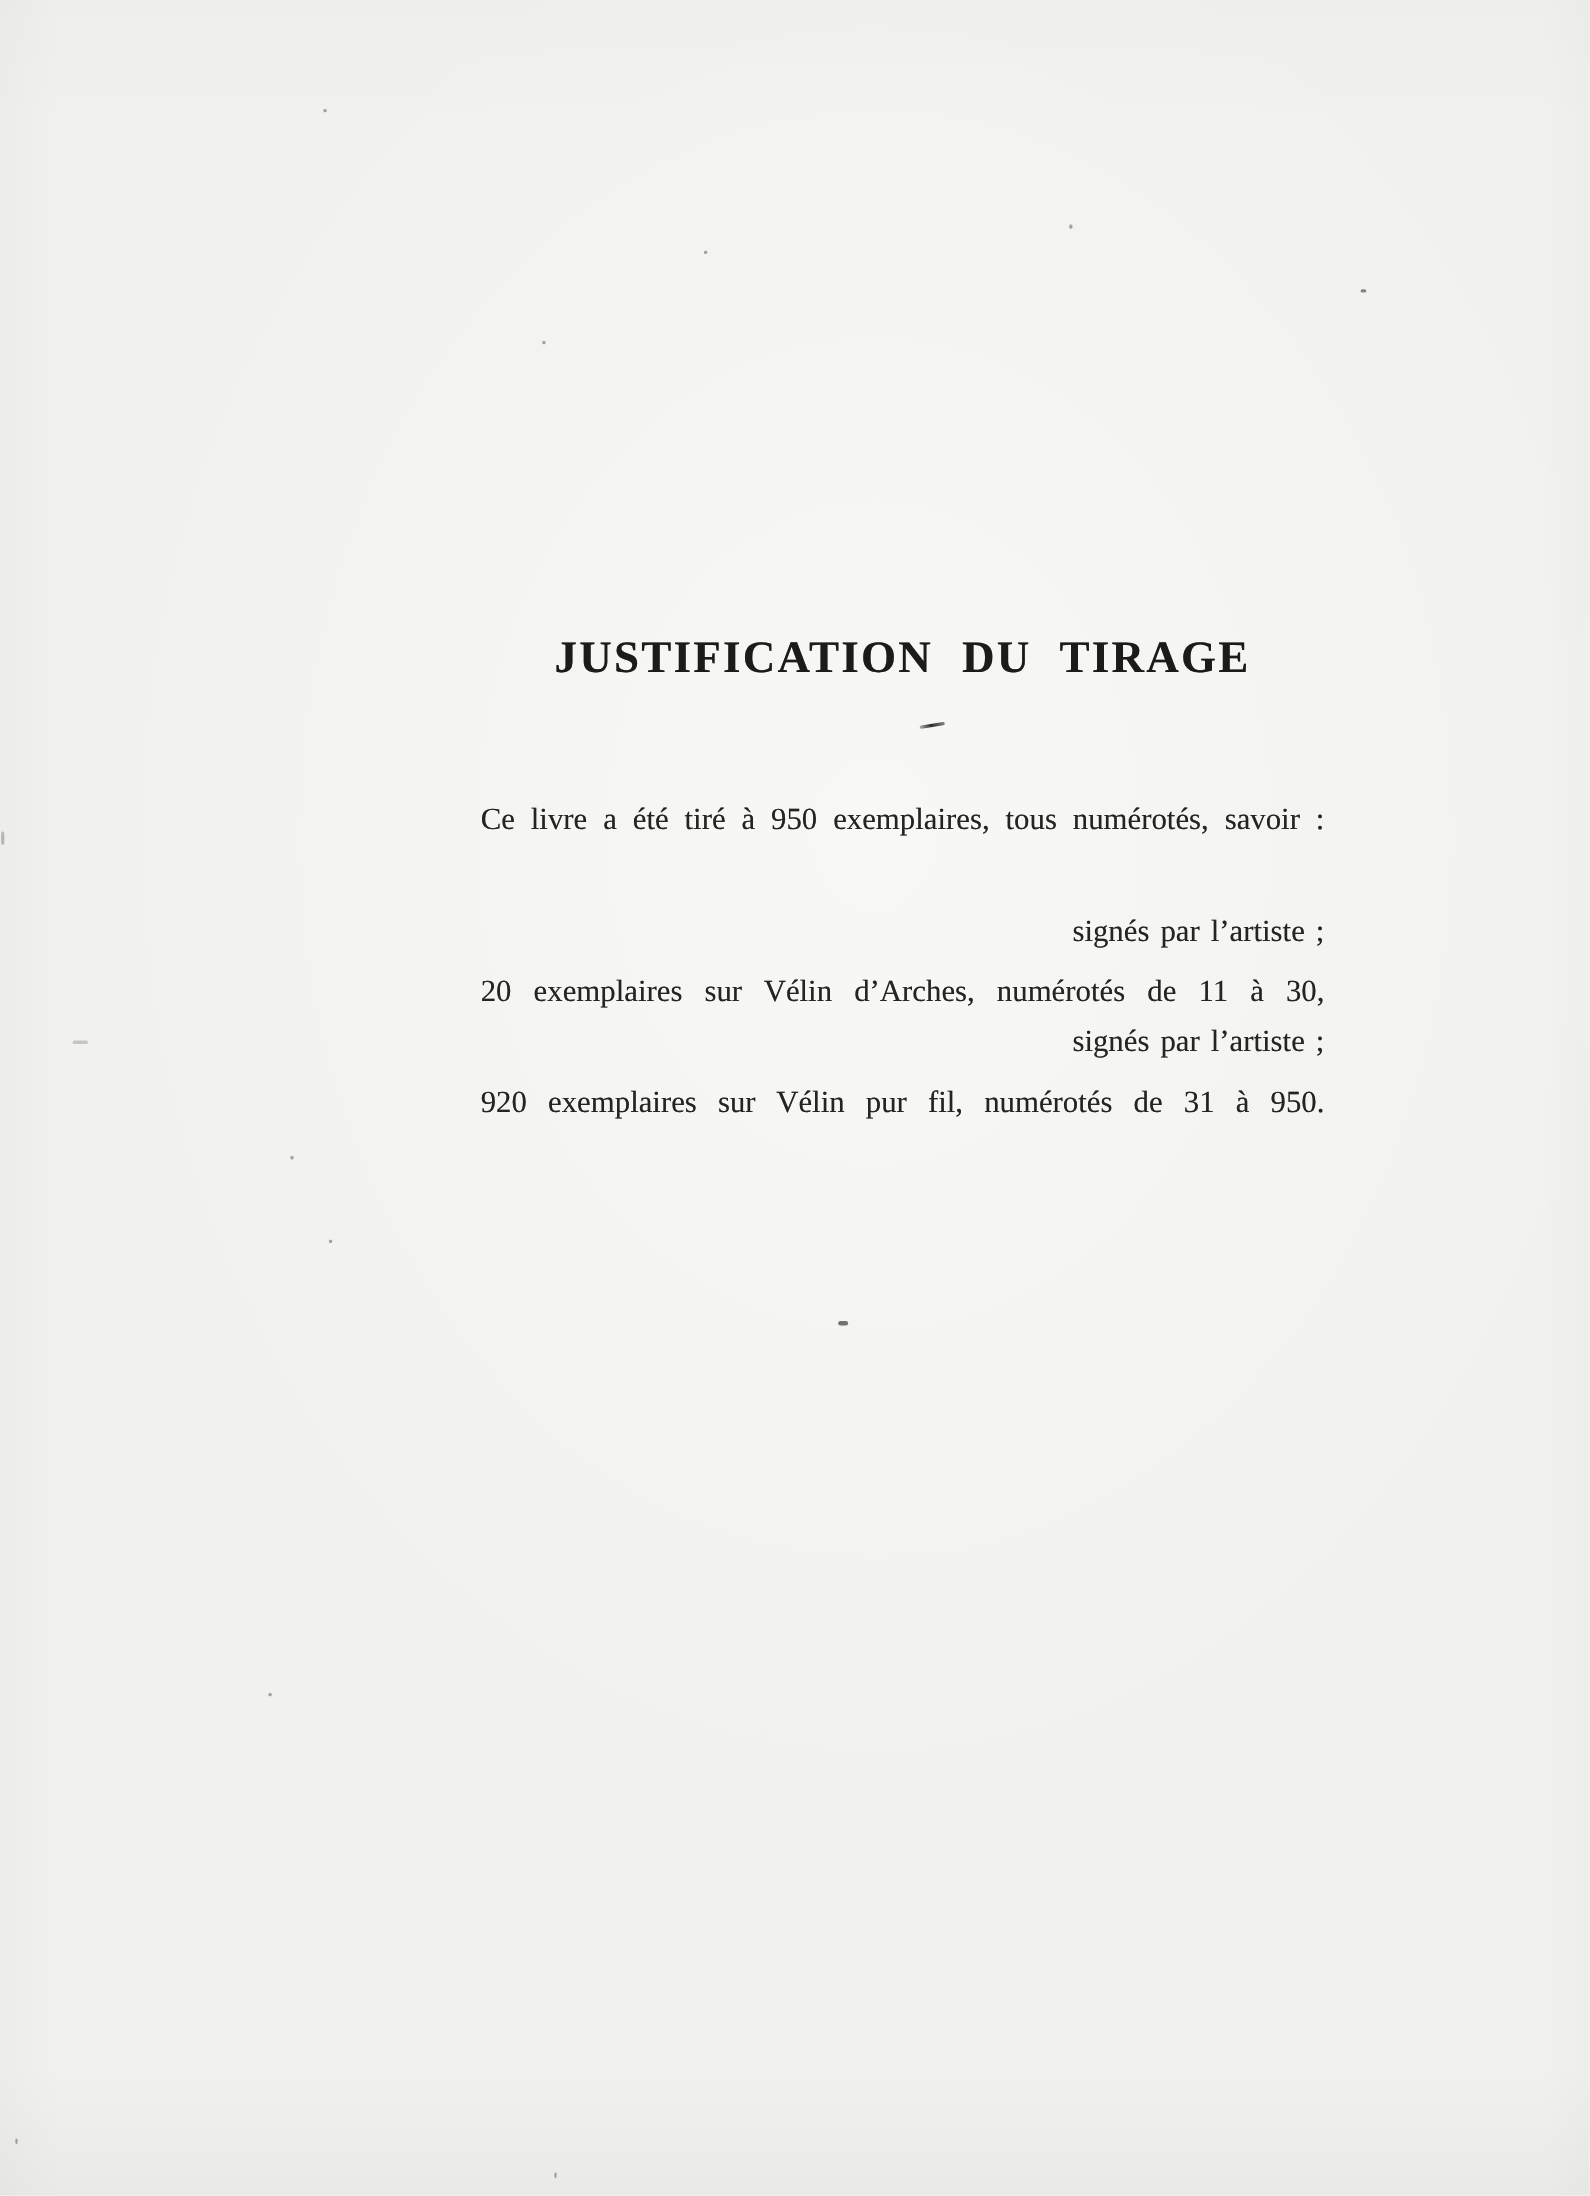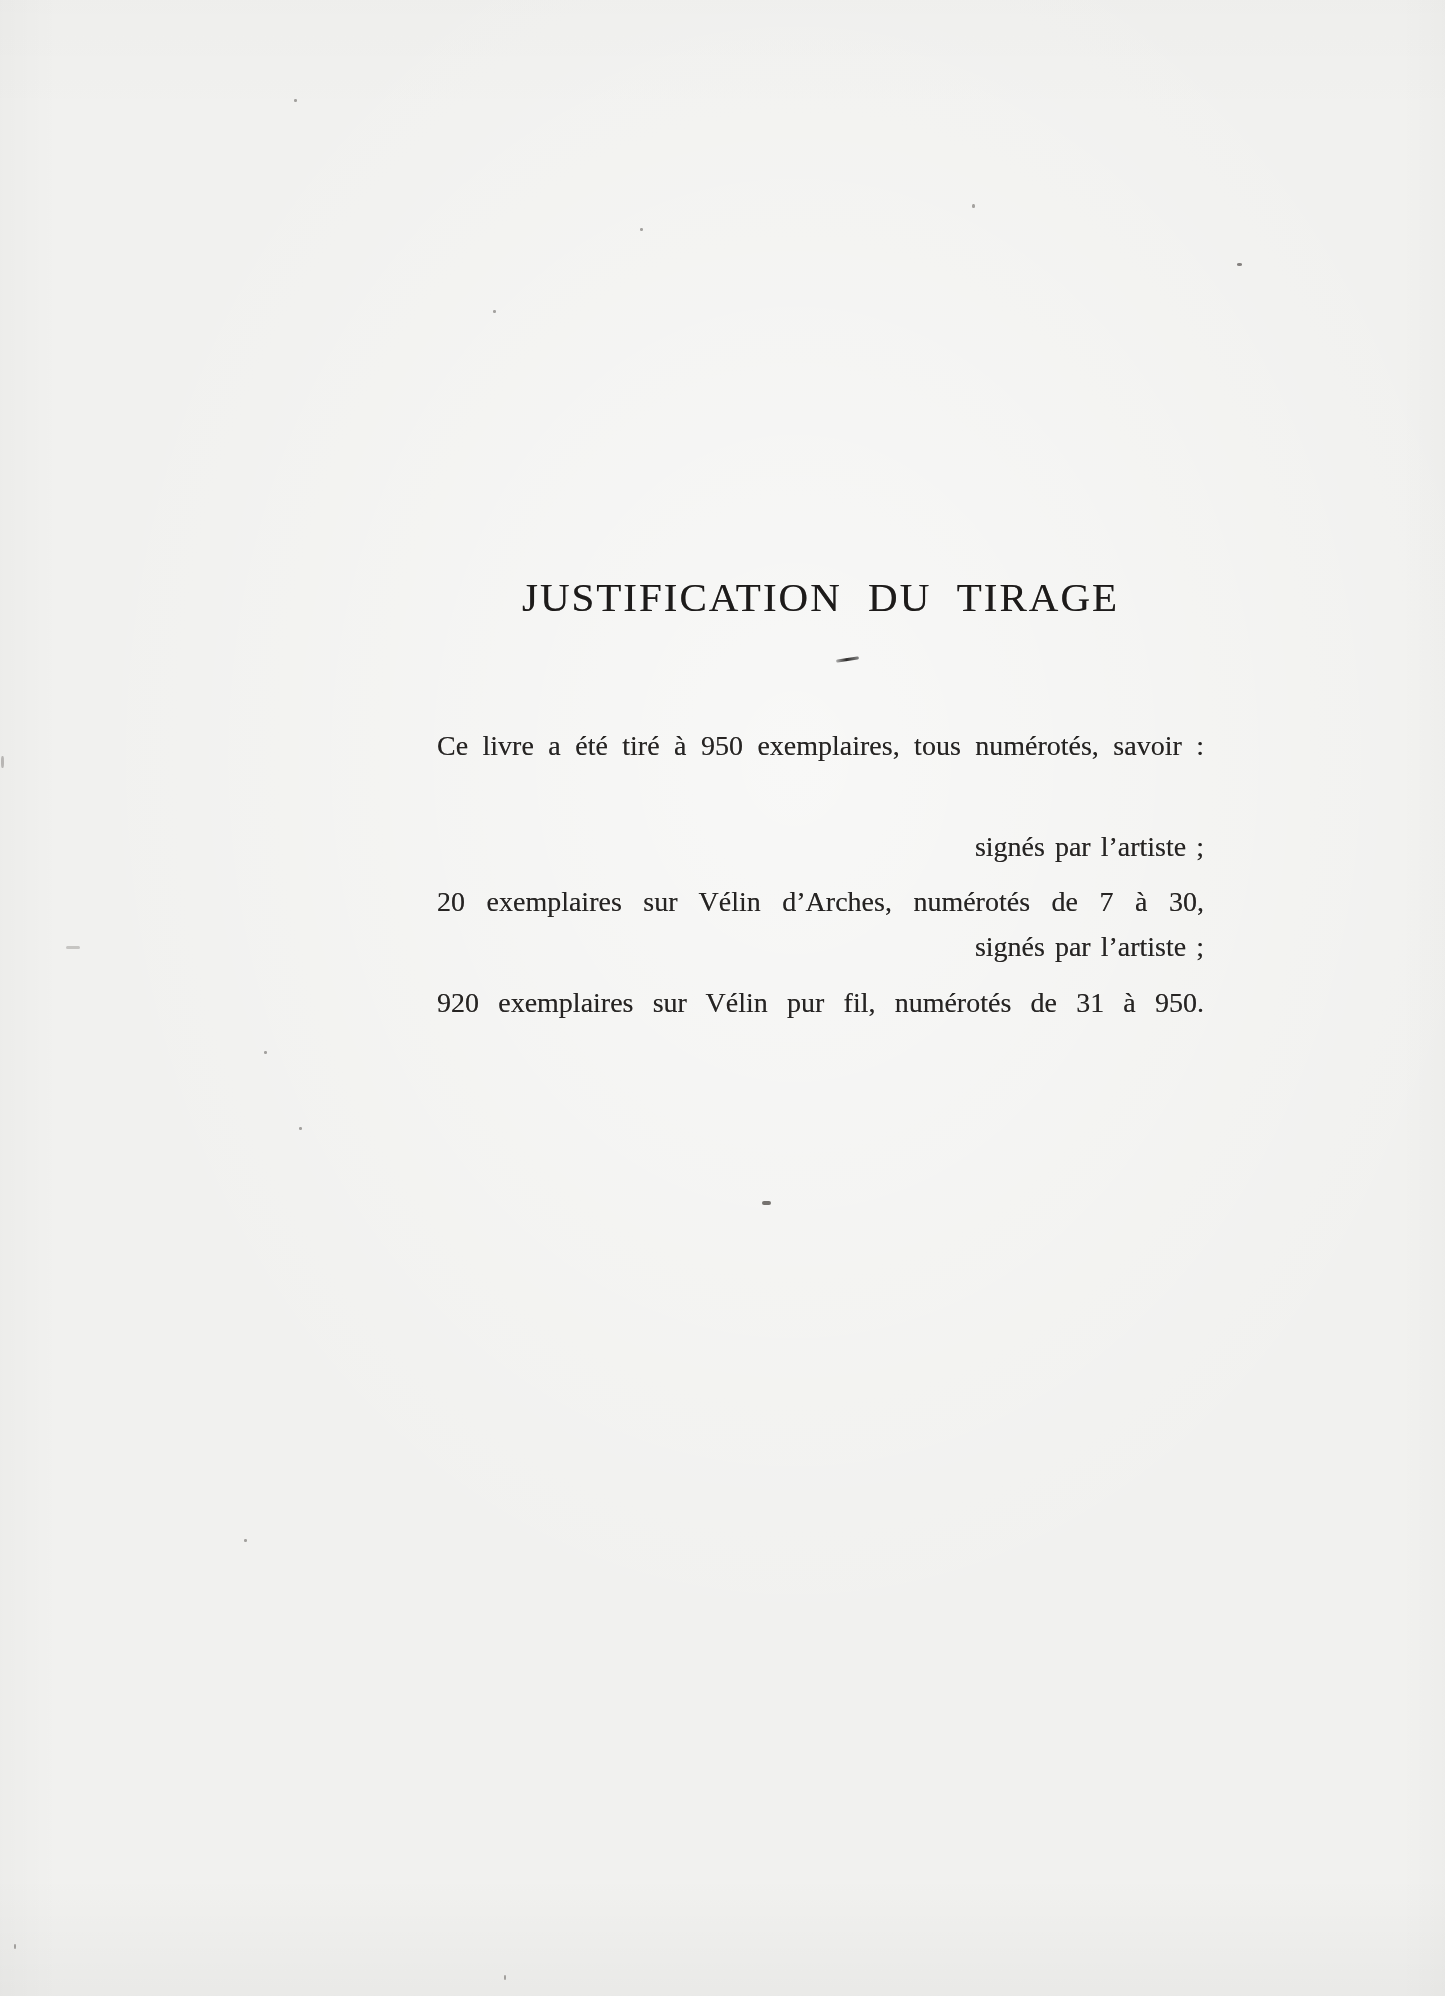--- a/index.html
+++ b/index.html
@@ -28,21 +28,21 @@
       var(--paper);
     color: var(--ink);
   }
   .title {
     position: absolute;
     top: 577px;
     left: 437px;
     width: 767px;
     margin: 0;
     font-size: 41px;
-    font-weight: normal;
+    font-weight: bold;
     line-height: 1;
     text-align: center;
     letter-spacing: 2px;
     word-spacing: 14px;
     color: #1d1b1a;
     text-shadow: 0 0 0.5px rgba(20,20,20,0.55);
     white-space: nowrap;
   }
   .ornament {
     position: absolute;
@@ -99,21 +99,21 @@
 
 <div class="page">
 
   <h1 class="title">JUSTIFICATION DU TIRAGE</h1>
 
   <div class="ornament"></div>
 
   <div class="textblock">
     <p class="line justify l0">Ce livre a été tiré à 950 exemplaires, tous numérotés, savoir :</p>
     <p class="line center l2">signés par l’artiste ;</p>
-    <p class="line justify l3">20 exemplaires sur Vélin d’Arches, numérotés de 7 à 30,</p>
+    <p class="line justify l3">20 exemplaires sur Vélin d’Arches, numérotés de 11 à 30,</p>
     <p class="line center l4">signés par l’artiste ;</p>
     <p class="line justify l5">920 exemplaires sur Vélin pur fil, numérotés de 31 à 950.</p>
   </div>
 
   <div class="speck" style="left:294px; top:99px; width:3px; height:3px;"></div>
   <div class="speck" style="left:972px; top:204px; width:3px; height:4px;"></div>
   <div class="speck" style="left:1237px; top:263px; width:5px; height:3px; opacity:0.7;"></div>
   <div class="speck" style="left:640px; top:228px; width:3px; height:3px;"></div>
   <div class="speck" style="left:493px; top:310px; width:3px; height:3px;"></div>
   <div class="speck" style="left:1px; top:756px; width:3px; height:12px; opacity:0.35;"></div>

